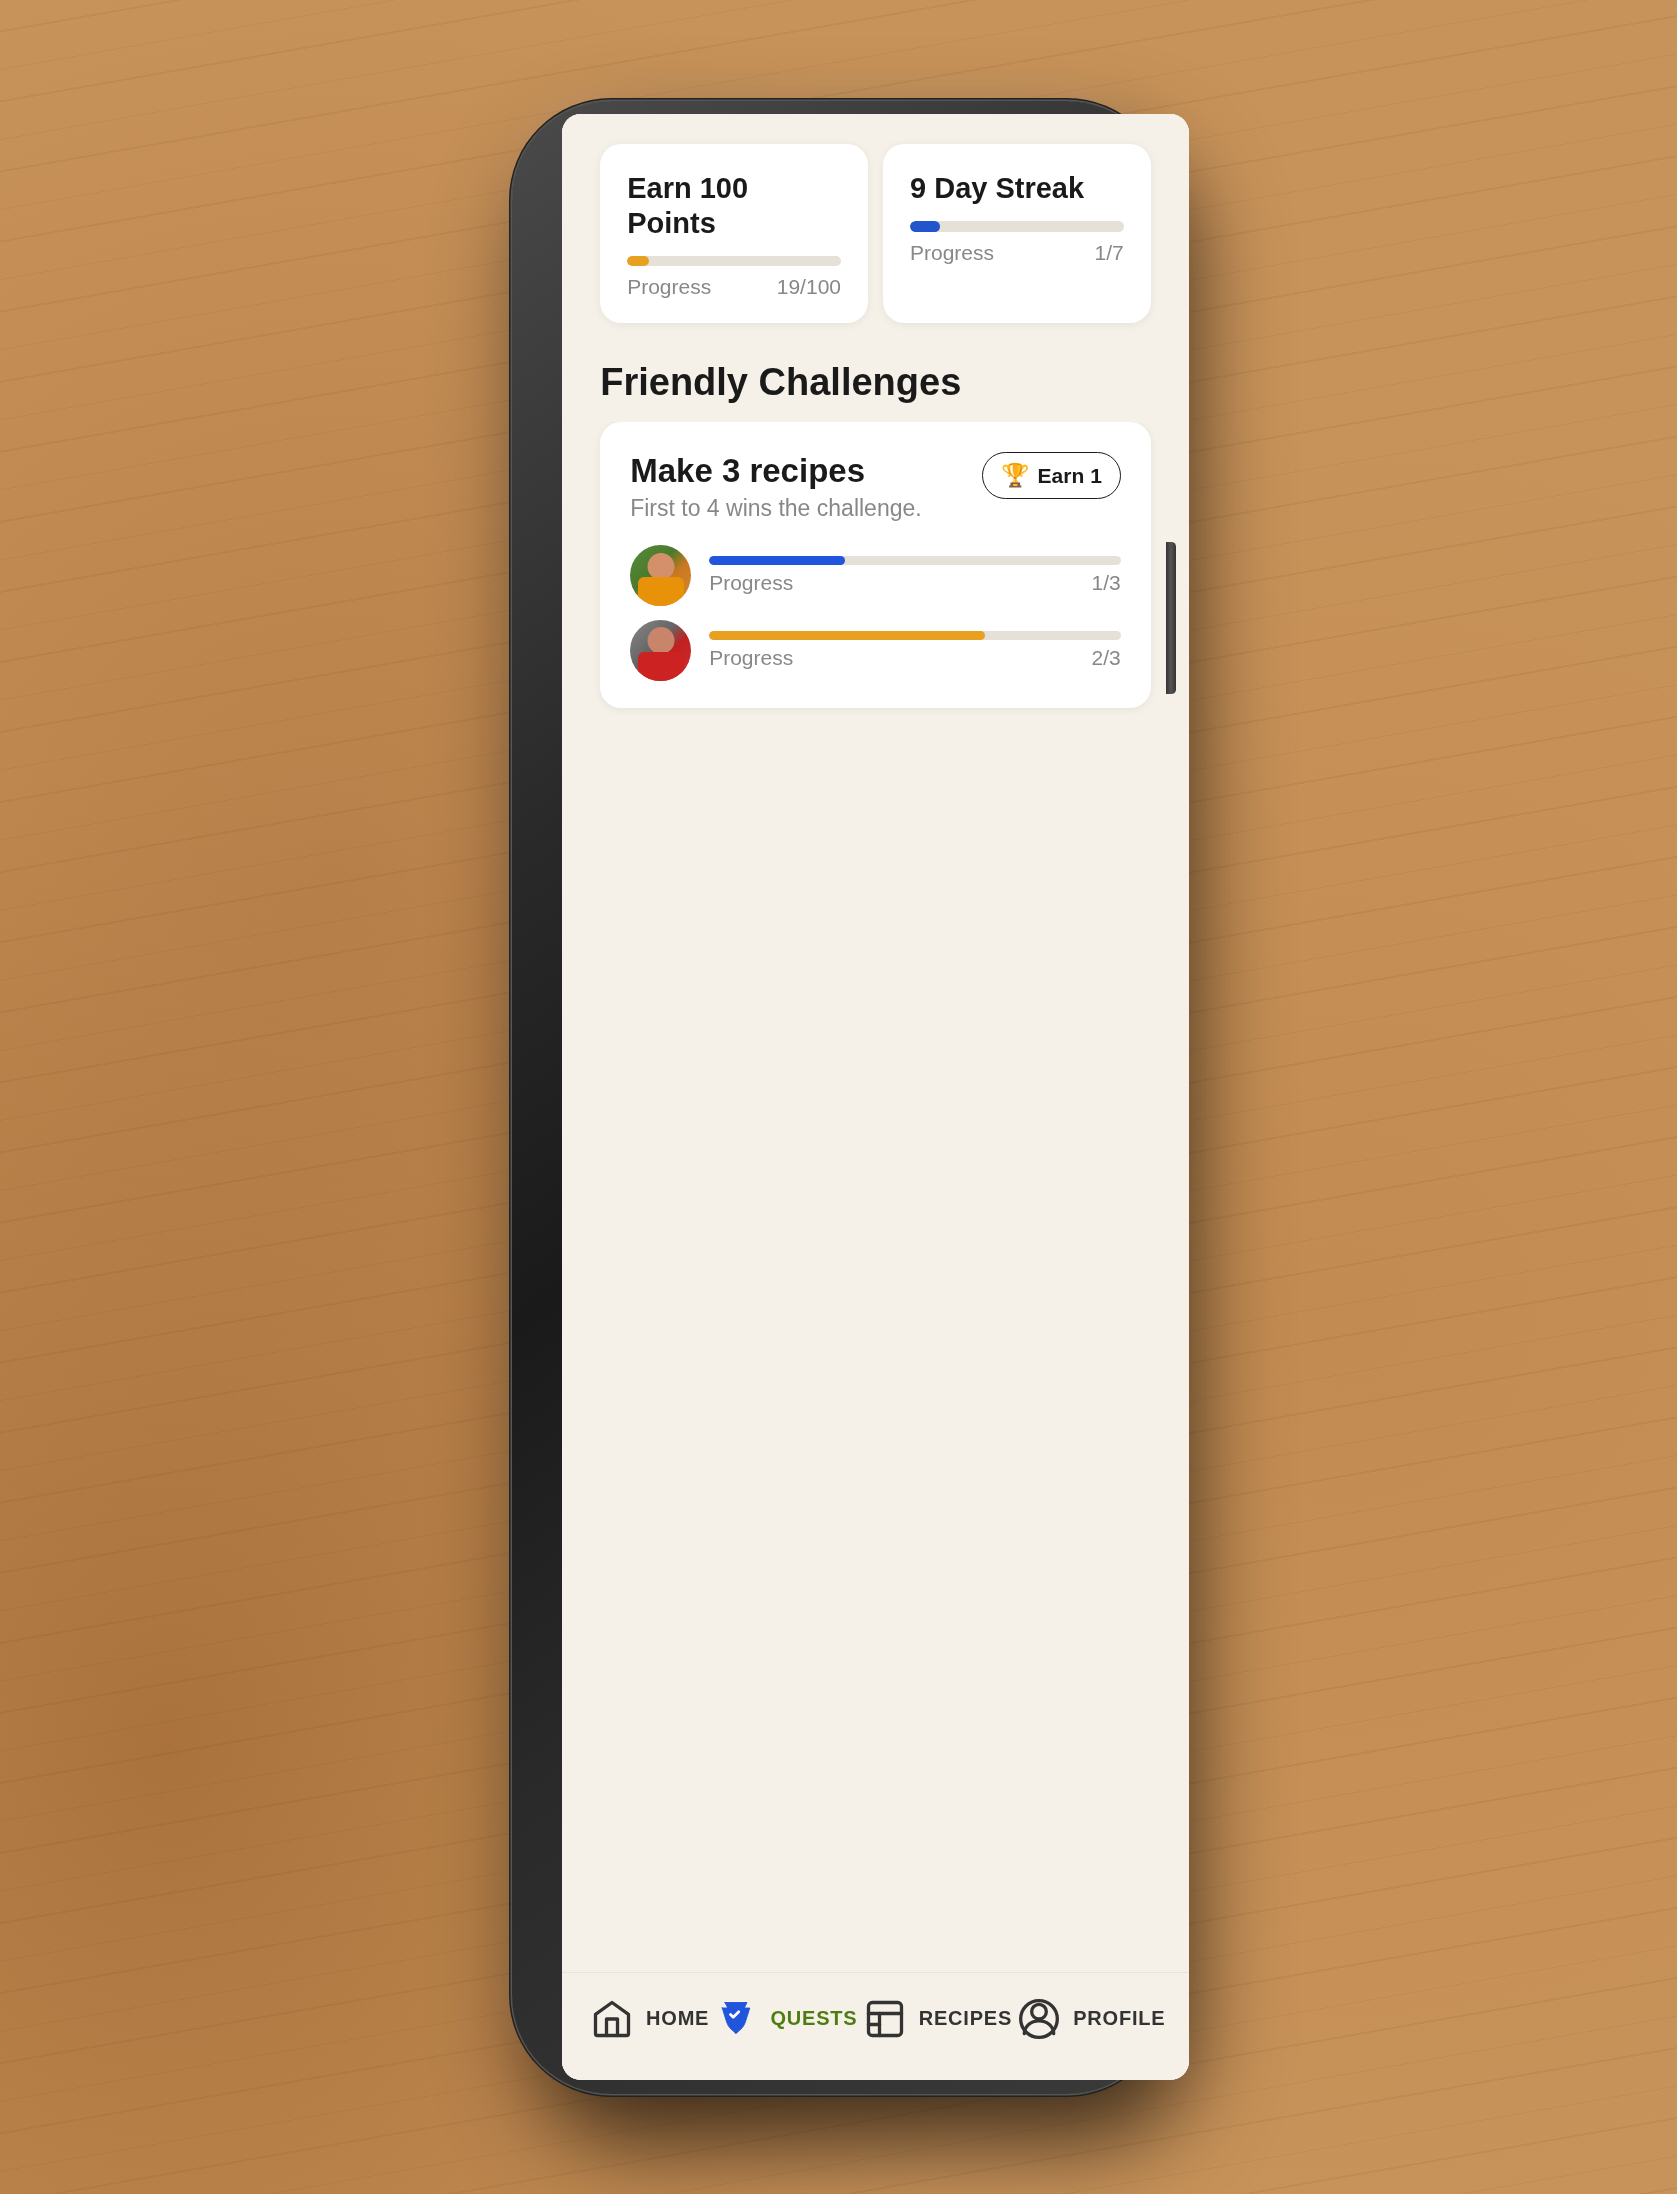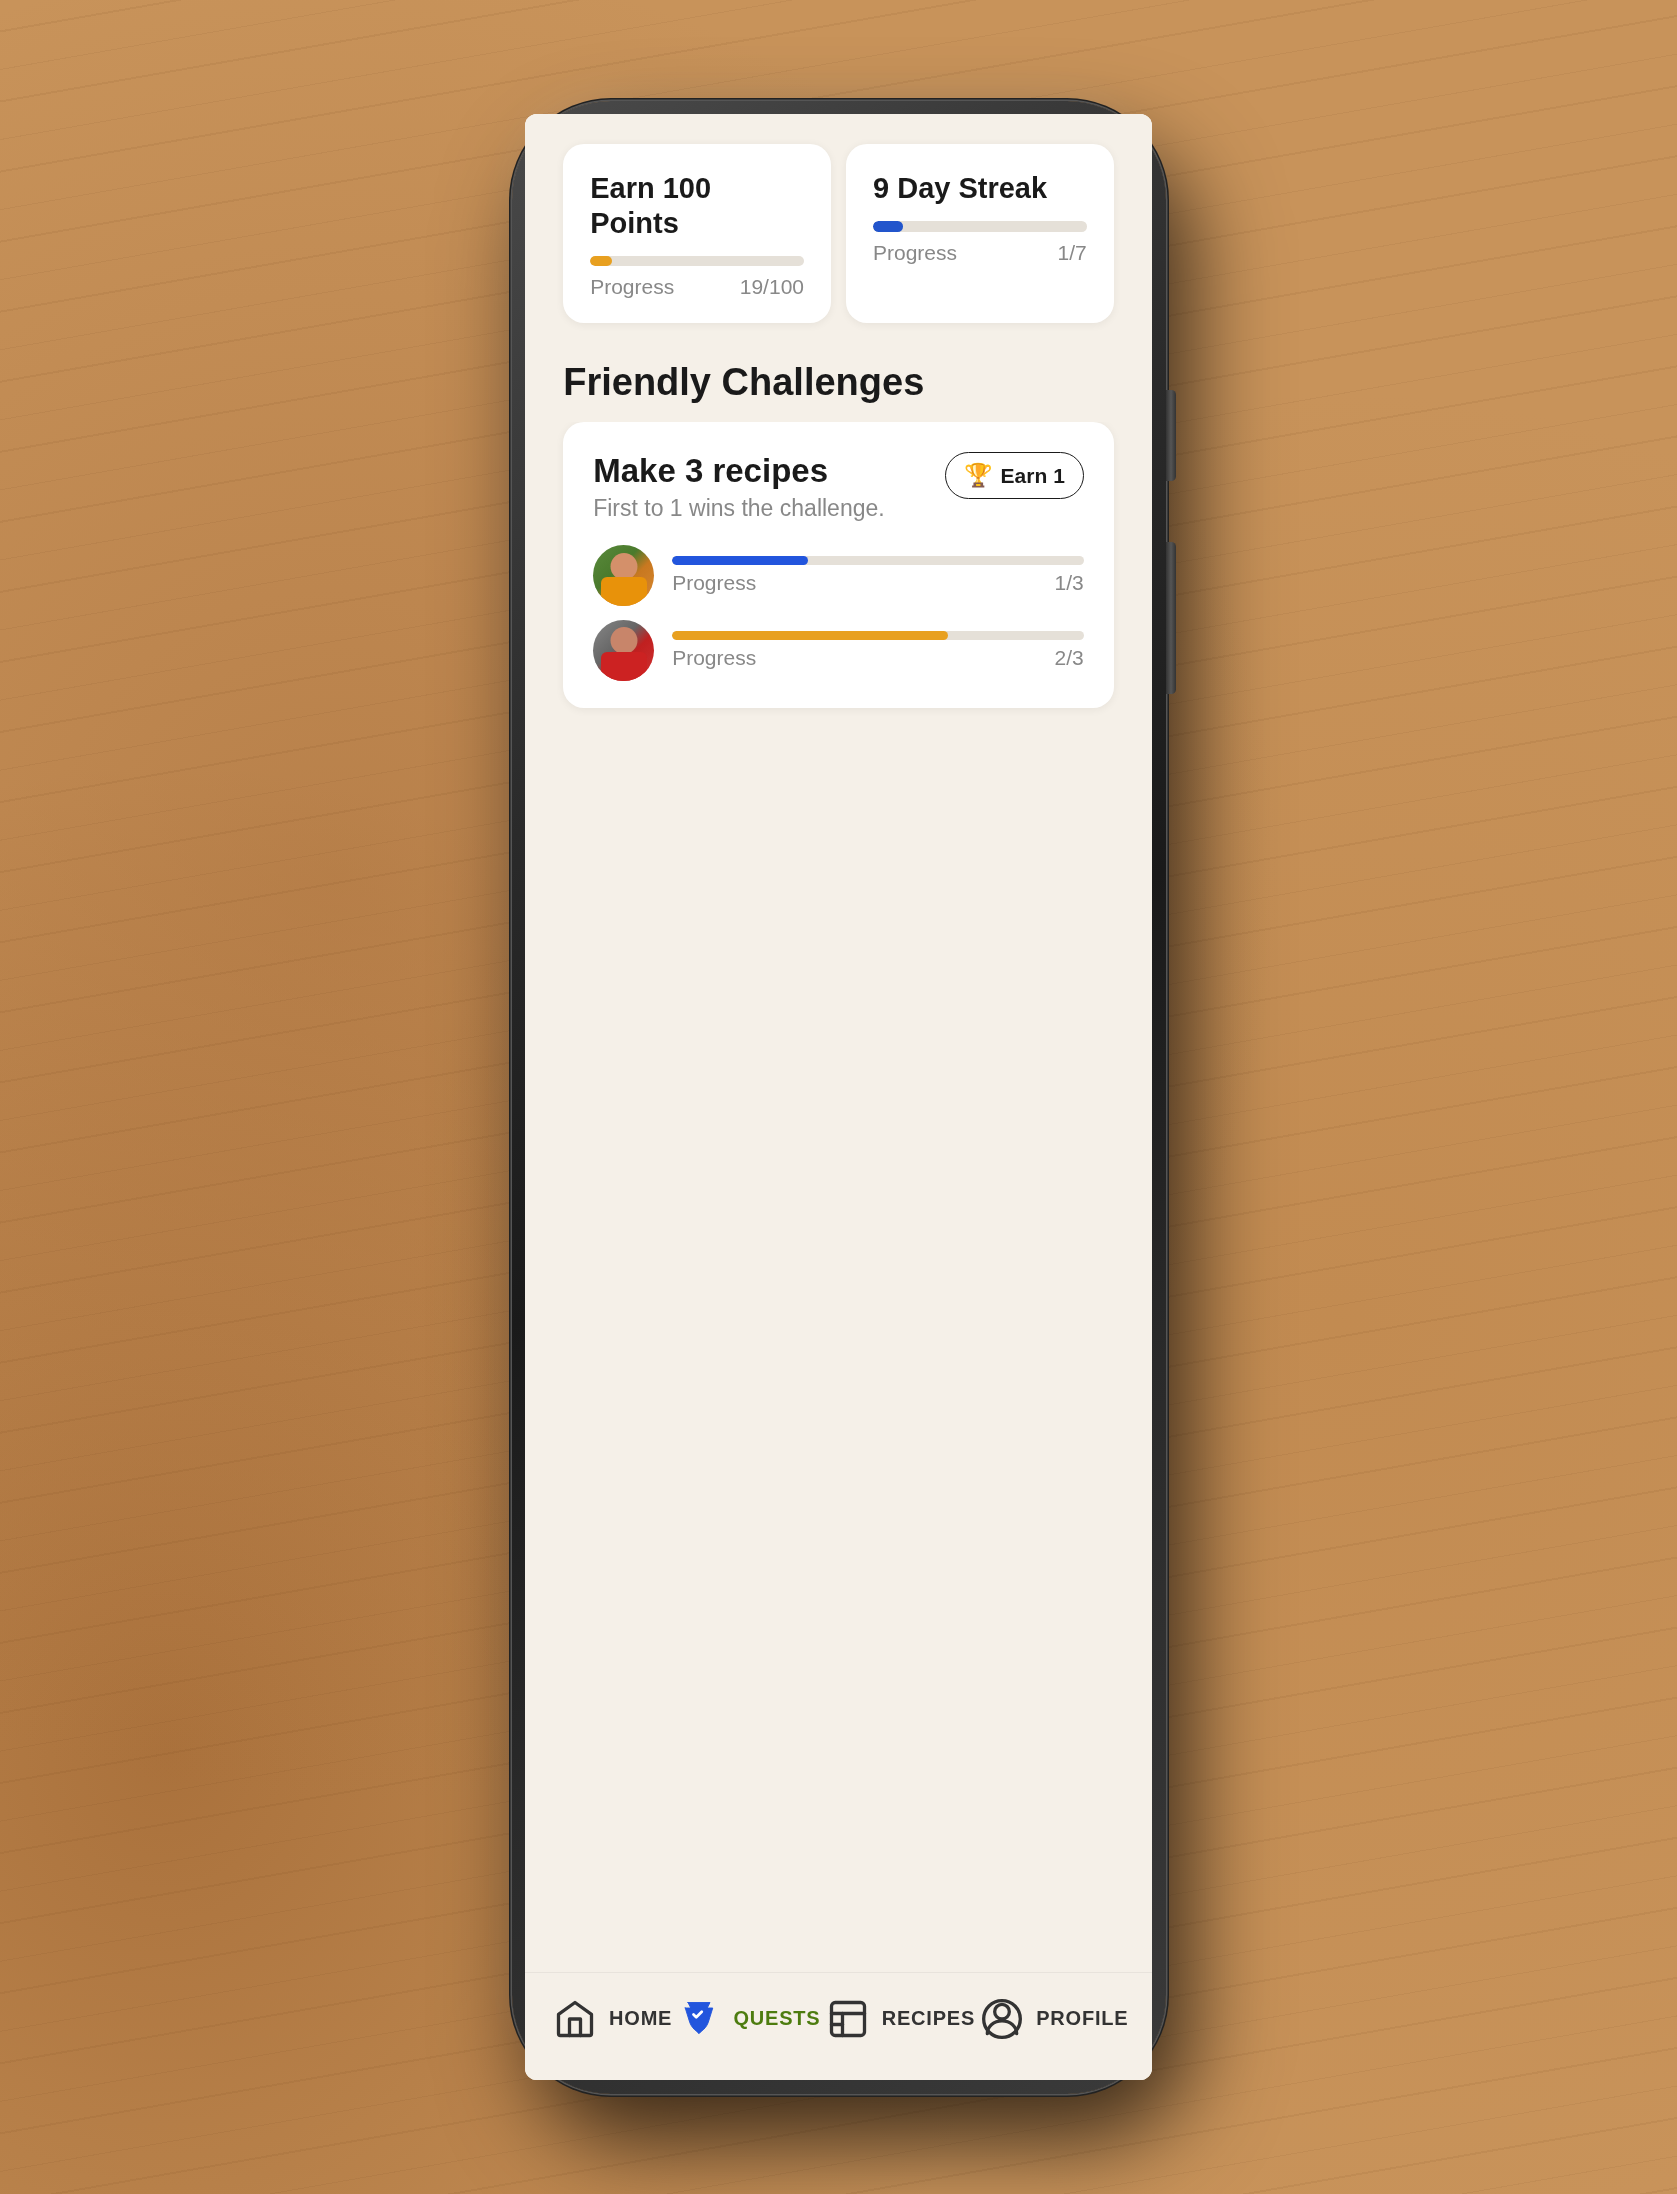--- a/index.html
+++ b/index.html
@@ -83,23 +83,24 @@
       width: 10.6px;
       height: 152px;
       background: linear-gradient(to right, #333, #555, #333);
       border-radius: 0 4.6px 4.6px 0;
     }
 
     .phone-inner {
       width: 100%;
       height: 100%;
       background: #f5f0e8;
-      border-radius: 12px;
-      overflow: hidden;
-      position: relative;
+      border-radius: 19px;
+      overflow: hidden;
+      position: relative;
+      margin-left: 37px;
     }
 
     .phone-screen {
       width: 100%;
       height: 100%;
       background: #f5f0e8;
       display: flex;
       flex-direction: column;
       overflow: hidden;
     }
@@ -479,21 +480,21 @@
         </div>
 
         <div class="section-title">Friendly Challenges</div>
 
         <div class="content-area">
 
           <div class="challenge-card">
             <div class="challenge-header">
               <div class="challenge-info">
                 <div class="challenge-name">Make 3 recipes</div>
-                <div class="challenge-desc">First to 1 wins the challenge.</div>
+                <div class="challenge-desc">First to 4 wins the challenge.</div>
               </div>
               <div class="earn-badge">
                 <span class="trophy-icon">🏆</span>
                 <span>Earn 1</span>
               </div>
             </div>
 
             <div class="participants">
 
               <div class="participant-row">

